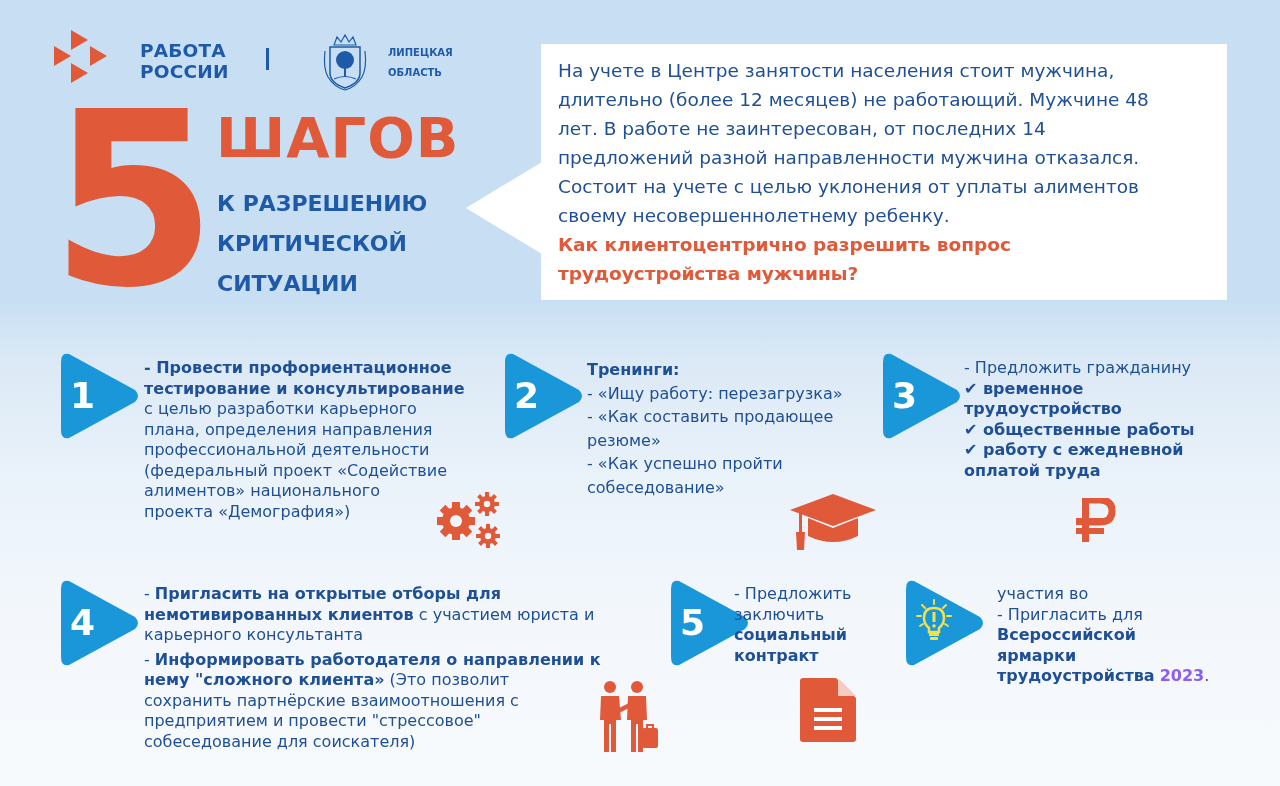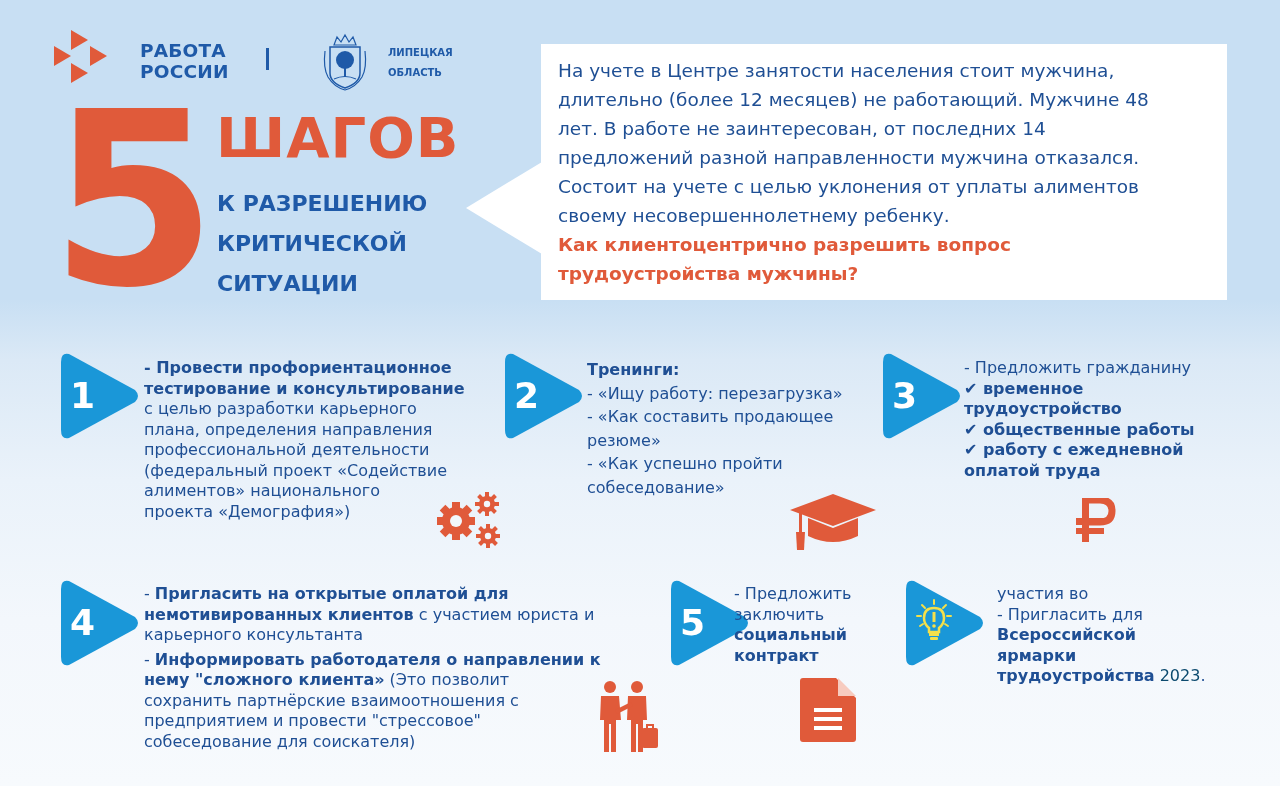--- a/index.html
+++ b/index.html
@@ -30,21 +30,21 @@
   .bubble-text { font-size: 18.5px; line-height: 29px; color: #1f4f94; }
   .bubble-question { font-size: 18.5px; line-height: 29px; color: #e05a3a; font-weight: bold; }
 
   
   .badge { width: 78px; height: 88px; }
   .badge svg { display: block; }
   .badge-num { position: absolute; left: 9px; top: 22px; font-weight: bold; font-size: 36px; color: #ffffff; line-height: 44px; }
 
   .step-text { font-size: 16px; line-height: 20.5px; color: #1f4f94; }
   .step-text b { color: #1f4f94; }
-  .hl { color: #0c4a6e; font-weight: normal; }
+  .hl { color: #8b5cf6; font-weight: bold; }
   .check { font-weight: bold; }
 </style>
 </head>
 <body>
 
 <div class="abs logo-rabota">
   <svg width="62" height="62" viewBox="0 0 62 62">
     <polygon points="19,2 19,22 36,12" fill="#e05a3a"></polygon>
     <polygon points="2,18 2,38 19,28" fill="#e05a3a"></polygon>
     <polygon points="38,18 38,38 55,28" fill="#e05a3a"></polygon>
@@ -178,21 +178,21 @@
   </svg>
 </div>
 
 <div class="abs badge" style="left:61px; top:579px;">
   <svg width="78" height="88" viewBox="0 0 78 88">
     <path d="M8,2 Q0,0 0,10 L0,78 Q0,88 8,86 L74,50 Q80,44 74,38 Z" fill="#1a97d8"></path>
   </svg>
   <div class="badge-num">4</div>
 </div>
 <div class="abs step-text" style="left:144px; top:584px; width:520px;">
-  <div><span>- </span><b>Пригласить на открытые оплатой для</b></div>
+  <div><span>- </span><b>Пригласить на открытые отборы для</b></div>
   <div><b>немотивированных клиентов</b><span> с участием юриста и</span></div>
   <div>карьерного консультанта</div>
   <div style="margin-top:4px;"><span>- </span><b>Информировать работодателя о направлении к</b></div>
   <div><b>нему "сложного клиента»</b><span> (Это позволит</span></div>
   <div>сохранить партнёрские взаимоотношения с</div>
   <div>предприятием и провести "стрессовое"</div>
   <div>собеседование для соискателя)</div>
 </div>
 <div class="abs" style="left:597px; top:680px;">
   <svg width="62" height="72" viewBox="0 0 62 72">

